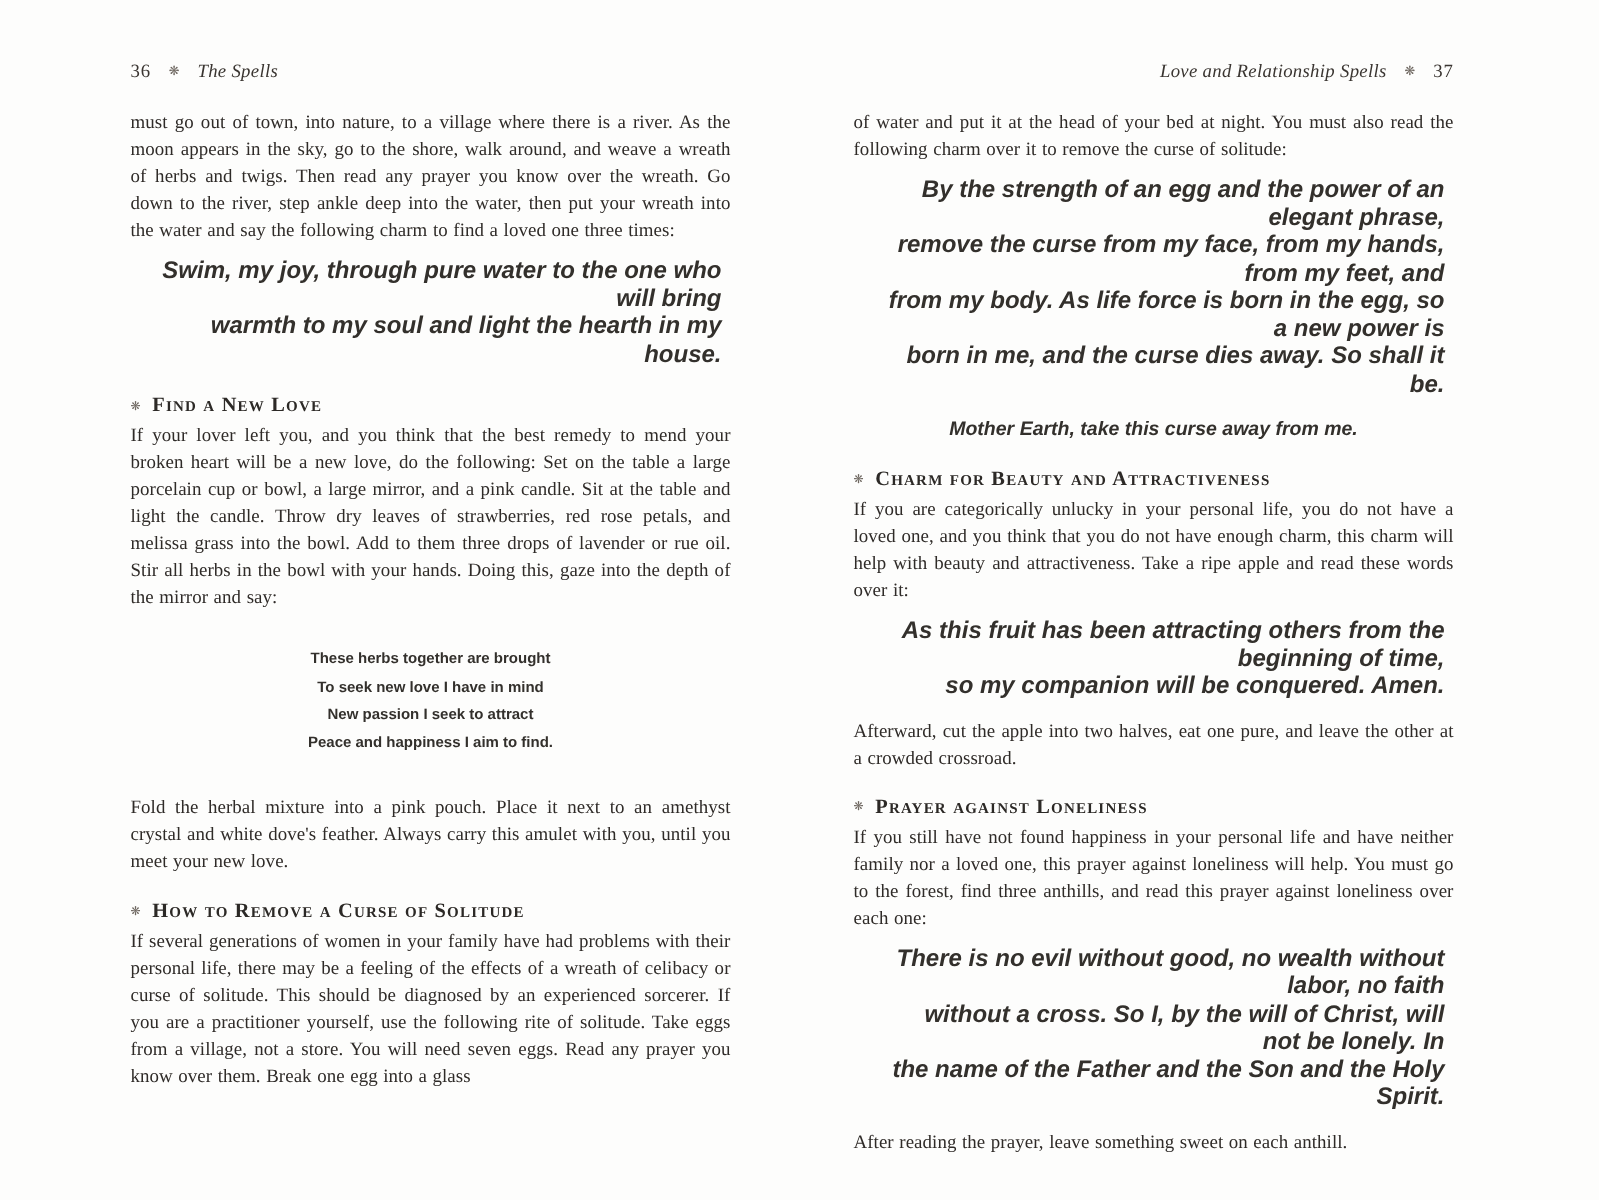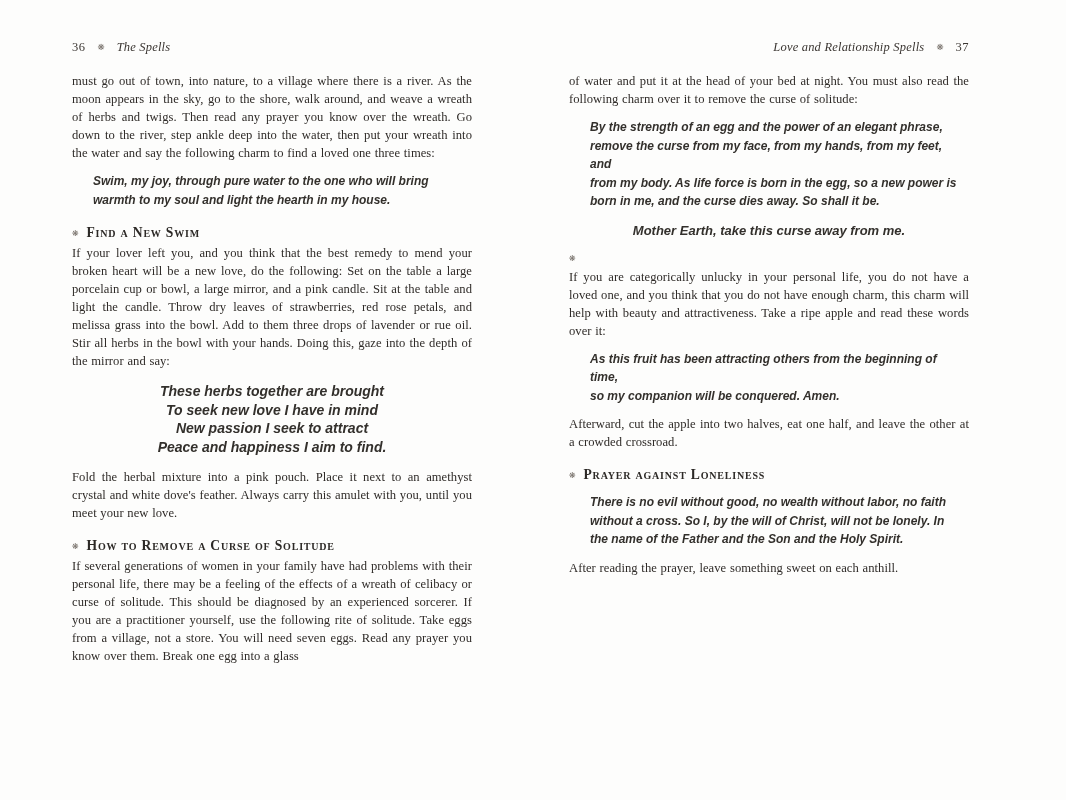--- a/index.html
+++ b/index.html
@@ -15,21 +15,21 @@
     width: 1066px;
     height: 800px;
     color: #2f2b28;
     font-family: "Liberation Serif", serif;
   }
   .page {
     position: absolute;
     top: 40px;
     width: 400px;
   }
-  .page-left  { left: 72px;  }
+  .page-left  { left: 87px;  }
   .page-right { left: 569px; }
 
   .running-row {
     display: flex;
     align-items: baseline;
     font-size: 12.5px;
     color: #3a3531;
     height: 16px;
   }
   .page-right .running-row { justify-content: flex-end; }
@@ -58,32 +58,31 @@
     letter-spacing: 0.05px;
     word-spacing: 0.5px;
   }
   .first-block { margin-top: 16px; }
 
   .quote {
     margin: 10px 6px 10px 21px;
     font-family: "Liberation Sans", sans-serif;
     font-style: italic;
     font-weight: bold;
-    font-size: 12px;
+    font-size: 16px;
     line-height: 18.5px;
     white-space: pre-line;
-    text-align: left;
+    text-align: right;
     color: #33302c;
   }
   .verse {
-    margin: 12px 0;
+    margin: 24px 0;
     font-family: "Liberation Sans", sans-serif;
-    font-style: italic;
     font-weight: bold;
-    font-size: 14px;
+    font-size: 10px;
     line-height: 18.5px;
     white-space: pre-line;
     text-align: center;
     color: #33302c;
   }
   .center-quote {
     margin: 11px 0;
     font-family: "Liberation Sans", sans-serif;
     font-style: italic;
     font-weight: bold;
@@ -114,21 +113,21 @@
       <span class="orn">❋</span>
       <span class="running-title">The Spells</span>
     </div>
 
     <p class="body-text first-block">must go out of town, into nature, to a village where there is a river. As the moon appears in the sky, go to the shore, walk around, and weave a wreath of herbs and twigs. Then read any prayer you know over the wreath. Go down to the river, step ankle deep into the water, then put your wreath into the water and say the following charm to find a loved one three times:</p>
     <div class="quote">Swim, my joy, through pure water to the one who will bring
 warmth to my soul and light the hearth in my house.</div>
 
     <div class="heading">
       <span class="orn">❋</span>
-      <span>Find a New Swim</span>
+      <span>Find a New Love</span>
     </div>
     <p class="body-text">If your lover left you, and you think that the best remedy to mend your broken heart will be a new love, do the following: Set on the table a large porcelain cup or bowl, a large mirror, and a pink candle. Sit at the table and light the candle. Throw dry leaves of strawberries, red rose petals, and melissa grass into the bowl. Add to them three drops of lavender or rue oil. Stir all herbs in the bowl with your hands. Doing this, gaze into the depth of the mirror and say:</p>
     <div class="verse">These herbs together are brought
 To seek new love I have in mind
 New passion I seek to attract
 Peace and happiness I aim to find.</div>
     <p class="body-text">Fold the herbal mixture into a pink pouch. Place it next to an amethyst crystal and white dove's feather. Always carry this amulet with you, until you meet your new love.</p>
 
     <div class="heading">
       <span class="orn">❋</span>
@@ -146,29 +145,31 @@
 
     <p class="body-text first-block">of water and put it at the head of your bed at night. You must also read the following charm over it to remove the curse of solitude:</p>
     <div class="quote">By the strength of an egg and the power of an elegant phrase,
 remove the curse from my face, from my hands, from my feet, and
 from my body. As life force is born in the egg, so a new power is
 born in me, and the curse dies away. So shall it be.</div>
     <div class="center-quote">Mother Earth, take this curse away from me.</div>
 
     <div class="heading">
       <span class="orn">❋</span>
+      <span>Charm for Beauty and Attractiveness</span>
     </div>
     <p class="body-text">If you are categorically unlucky in your personal life, you do not have a loved one, and you think that you do not have enough charm, this charm will help with beauty and attractiveness. Take a ripe apple and read these words over it:</p>
     <div class="quote">As this fruit has been attracting others from the beginning of time,
 so my companion will be conquered. Amen.</div>
-    <p class="body-text">Afterward, cut the apple into two halves, eat one half, and leave the other at a crowded crossroad.</p>
+    <p class="body-text">Afterward, cut the apple into two halves, eat one pure, and leave the other at a crowded crossroad.</p>
 
     <div class="heading">
       <span class="orn">❋</span>
       <span>Prayer against Loneliness</span>
     </div>
+    <p class="body-text">If you still have not found happiness in your personal life and have neither family nor a loved one, this prayer against loneliness will help. You must go to the forest, find three anthills, and read this prayer against loneliness over each one:</p>
     <div class="quote">There is no evil without good, no wealth without labor, no faith
 without a cross. So I, by the will of Christ, will not be lonely. In
 the name of the Father and the Son and the Holy Spirit.</div>
     <p class="body-text">After reading the prayer, leave something sweet on each anthill.</p>
   </div>
 
 </div>
 
 </body></html>

